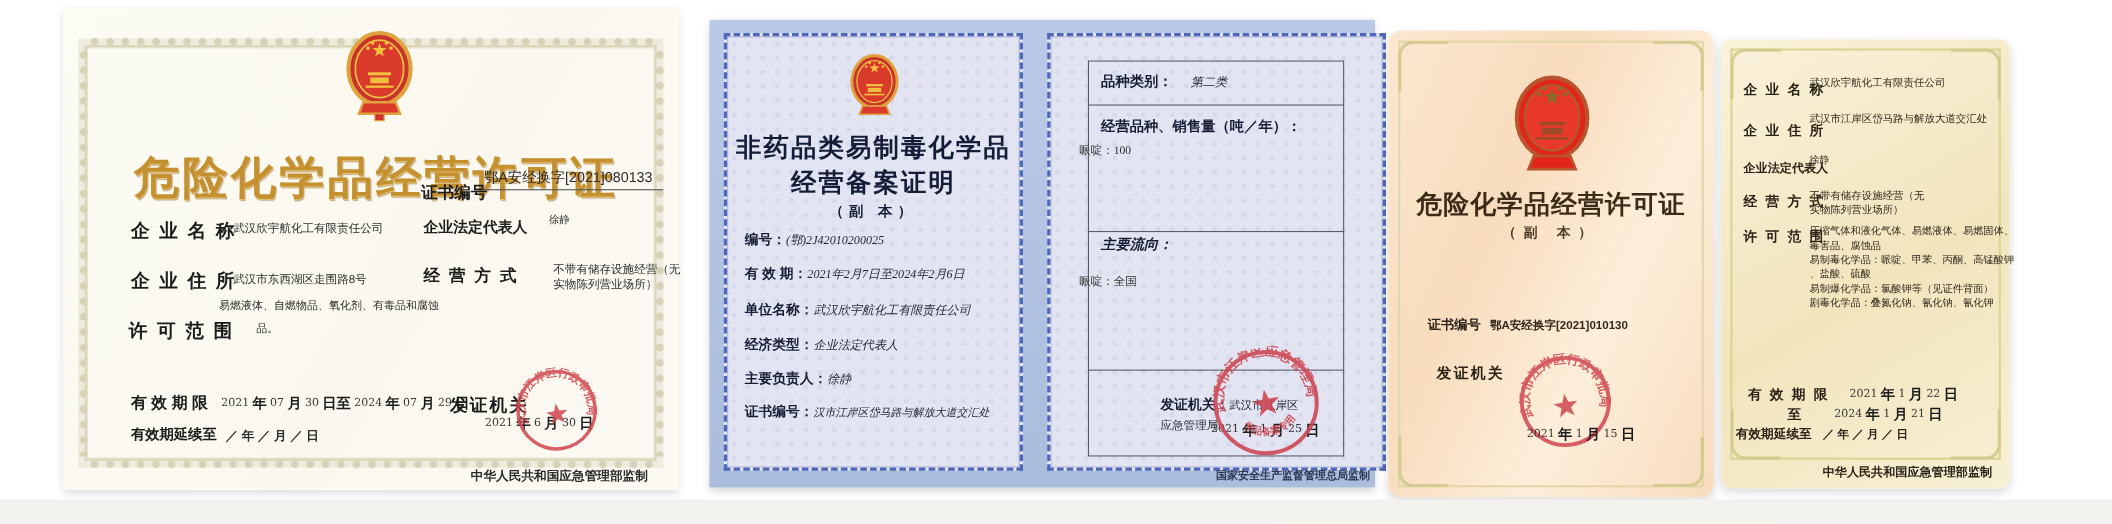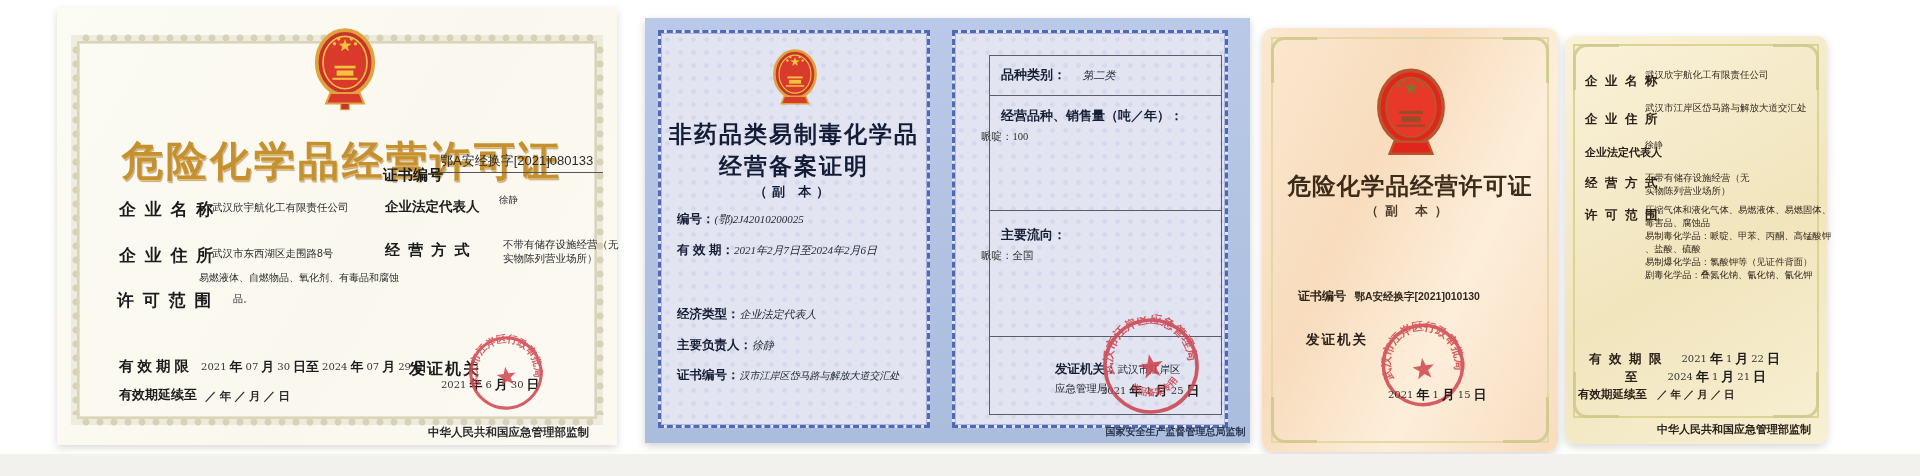--- a/index.html
+++ b/index.html
@@ -34,21 +34,21 @@
 
   
   .cert2{position:absolute;left:645px;top:18px;width:605px;height:425px;
          background:linear-gradient(#bac9e7,#aabddd);box-shadow:0 3px 8px rgba(0,0,0,.18);}
   .c2-panel{position:absolute;top:12px;height:398px;
             background-color:#e2e5f1;
             background-image:radial-gradient(circle, rgba(124,144,204,.14) 2px, transparent 2.6px);
             background-size:13px 13px;
             border:3px dashed #5068ba;box-shadow:inset 0 0 0 1px rgba(80,104,186,.35);}
   .c2-left{left:13px;width:272px;}
-  .c2-right{left:307px;width:276px;}
+  .c2-right{left:307px;width:308px;}
   .c2-title{position:absolute;left:0;width:100%;text-align:center;font-family:"Liberation Serif",serif;
             font-weight:bold;color:#141d38;letter-spacing:2px;white-space:nowrap;}
   .c2-row{position:absolute;left:16px;white-space:nowrap;}
   .c2-row .k{font-weight:bold;font-size:12.5px;color:#161e36;}
   .c2-row .v{font-family:"Liberation Serif",serif;font-style:italic;font-size:11px;color:#1d2430;}
   .c2-box{position:absolute;left:34px;top:22px;width:233px;height:360px;border:1px solid #5a5c66;}
   .c2-div{position:absolute;left:34px;width:233px;height:1px;background:#5a5c66;}
   .footer{position:absolute;font-weight:bold;white-space:nowrap;}
 
   
@@ -179,20 +179,23 @@
       <div class="c2-title" style="top:118px;font-size:23px;">经营备案证明</div>
       <div class="c2-title" style="top:86px;font-size:23px;">非药品类易制毒化学品</div>
       <div class="c2-title" style="top:150px;font-size:13px;letter-spacing:5px;">（副  本）</div>
 
       <div class="c2-row" style="top:176px;">
         <span class="k">编号：</span><span class="v">(鄂)2J42010200025</span>
       </div>
       <div class="c2-row" style="top:207px;">
         <span class="k">有 效 期：</span><span class="v">2021年2月7日至2024年2月6日</span>
       </div>
+      <div class="c2-row" style="top:239px;">
+        <span class="k">单位名称：</span><span class="v">武汉欣宇航化工有限责任公司</span>
+      </div>
       <div class="c2-row" style="top:271px;">
         <span class="k">经济类型：</span><span class="v">企业法定代表人</span>
       </div>
       <div class="c2-row" style="top:302px;">
         <span class="k">主要负责人：</span><span class="v">徐静</span>
       </div>
       <div class="c2-row" style="top:332px;">
         <span class="k">证书编号：</span><span class="v" style="font-size:10px;">汉市江岸区岱马路与解放大道交汇处</span>
       </div>
     </div>
@@ -205,21 +208,21 @@
 
       <div class="c2-row" style="left:46px;top:32px;">
         <span class="k" style="font-size:13px;">品种类别：</span>
         <span class="v" style="margin-left:12px;">第二类</span>
       </div>
       <div class="c2-row" style="left:46px;top:73px;">
         <span class="k" style="font-size:13px;">经营品种、销售量（吨／年）：</span>
       </div>
       <span class="val" style="left:26px;top:97px;font-size:10.5px;font-family:'Liberation Serif',serif;">哌啶：100</span>
 
-      <div class="c2-row" style="left:46px;top:192px;">
+      <div class="c2-row" style="left:46px;top:180px;font-style:italic;">
         <span class="k" style="font-size:13px;">主要流向：</span>
       </div>
       <span class="val" style="left:26px;top:216px;font-size:10.5px;font-family:'Liberation Serif',serif;">哌啶：全国</span>
 
       <div style="position:absolute;left:100px;top:326px;width:130px;white-space:normal;">
         <span style="font-weight:bold;font-size:12.5px;color:#161e36;">发证机关：</span><span style="font-size:10.5px;font-family:'Liberation Serif',serif;color:#1d2430;">武汉市江岸区应急管理局</span>
       </div>
       <div class="daterow" style="left:144px;top:349px;">
         <span class="hw">2021</span>
           <span class="unit">年</span>

